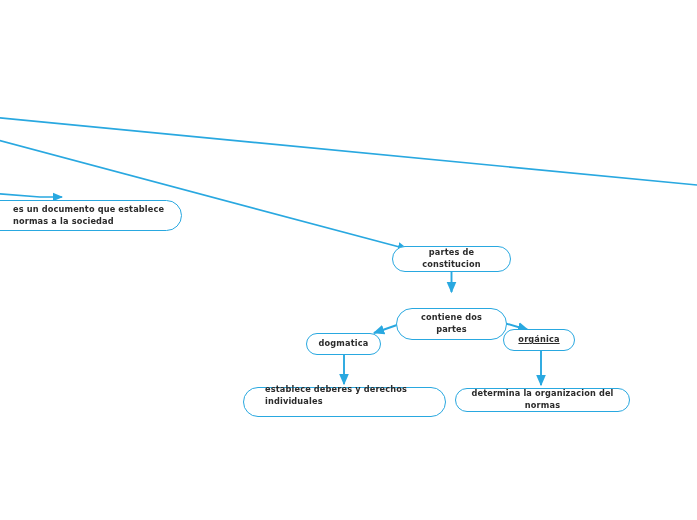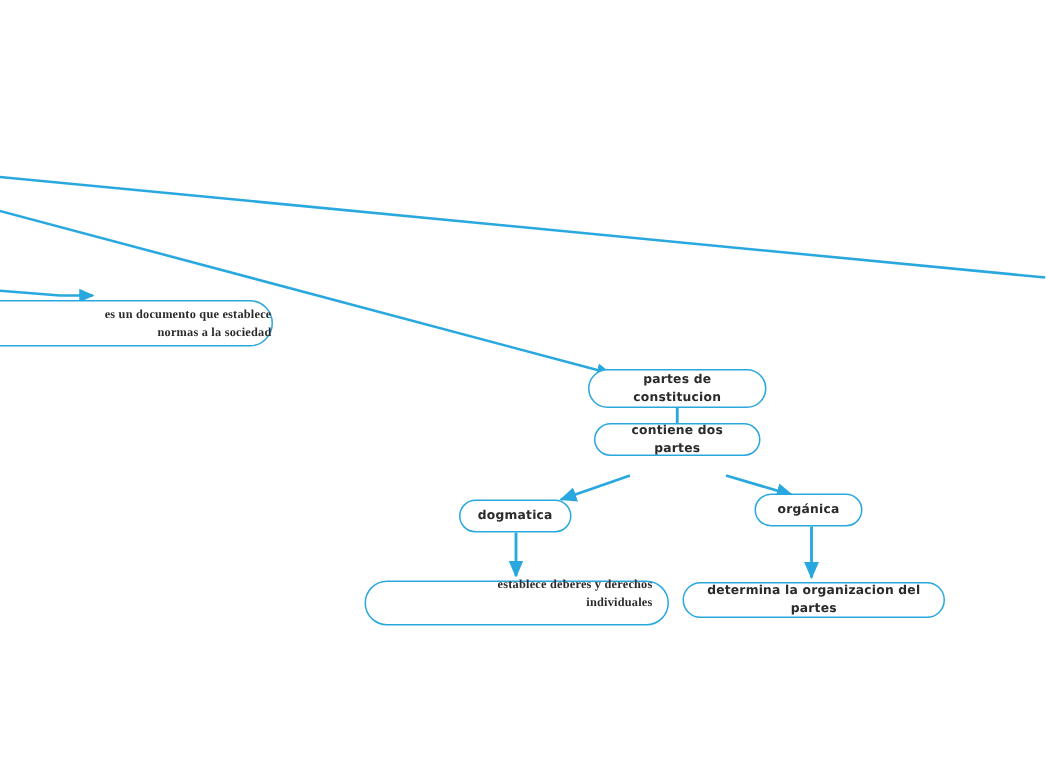--- a/index.html
+++ b/index.html
@@ -46,59 +46,59 @@
     white-space: pre-line;
   }
   .node > .node-label {
     display: block;
     width: 100%;
   }
   .node.center-text > .node-label {
     text-align: center;
   }
   .node.left-text > .node-label {
-    text-align: right;
-    font-family: Liberation Serif, serif;
+    text-align: left;
   }
   
   #node-documento {
     left: -60px;
     top: 200px;
     width: 242px;
     height: 31px;
     padding: 0 0 0 72px;
   }
   #node-partes {
     left: 392px;
     top: 246px;
     width: 119px;
     height: 23px;
     padding: 12px 8px;
   }
   #node-contiene {
     left: 396px;
-    top: 282px;
+    top: 308px;
     width: 111px;
-    height: 22px;
+    height: 32px;
     padding: 0 8px;
   }
   #node-dogmatica {
     left: 306px;
     top: 333px;
     width: 75px;
     height: 22px;
     padding: 0 6px;
     align-items: center;
   }
   #node-organica {
     left: 503px;
     top: 329px;
     width: 72px;
     height: 22px;
     padding: 0 6px;
+    text-decoration: underline;
   }
   #node-deberes {
     left: 243px;
     top: 387px;
     width: 203px;
     height: 30px;
     padding: 0 10px 12px 21px;
   }
   #node-poder {
     left: 455px;
@@ -157,16 +157,16 @@
   <div class="node center-text" id="node-organica">
     <span class="node-label" data-bind="diagram.nodes.4.label">orgánica</span>
   </div>
 
   <div class="node left-text" id="node-deberes">
     <span class="node-label" data-bind="diagram.nodes.5.label">establece deberes y derechos
 individuales</span>
   </div>
 
   <div class="node center-text" id="node-poder">
-    <span class="node-label" data-bind="diagram.nodes.6.label">determina la organizacion del partes</span>
+    <span class="node-label" data-bind="diagram.nodes.6.label">determina la organizacion del normas</span>
   </div>
 
 </div>
 
 </body></html>

